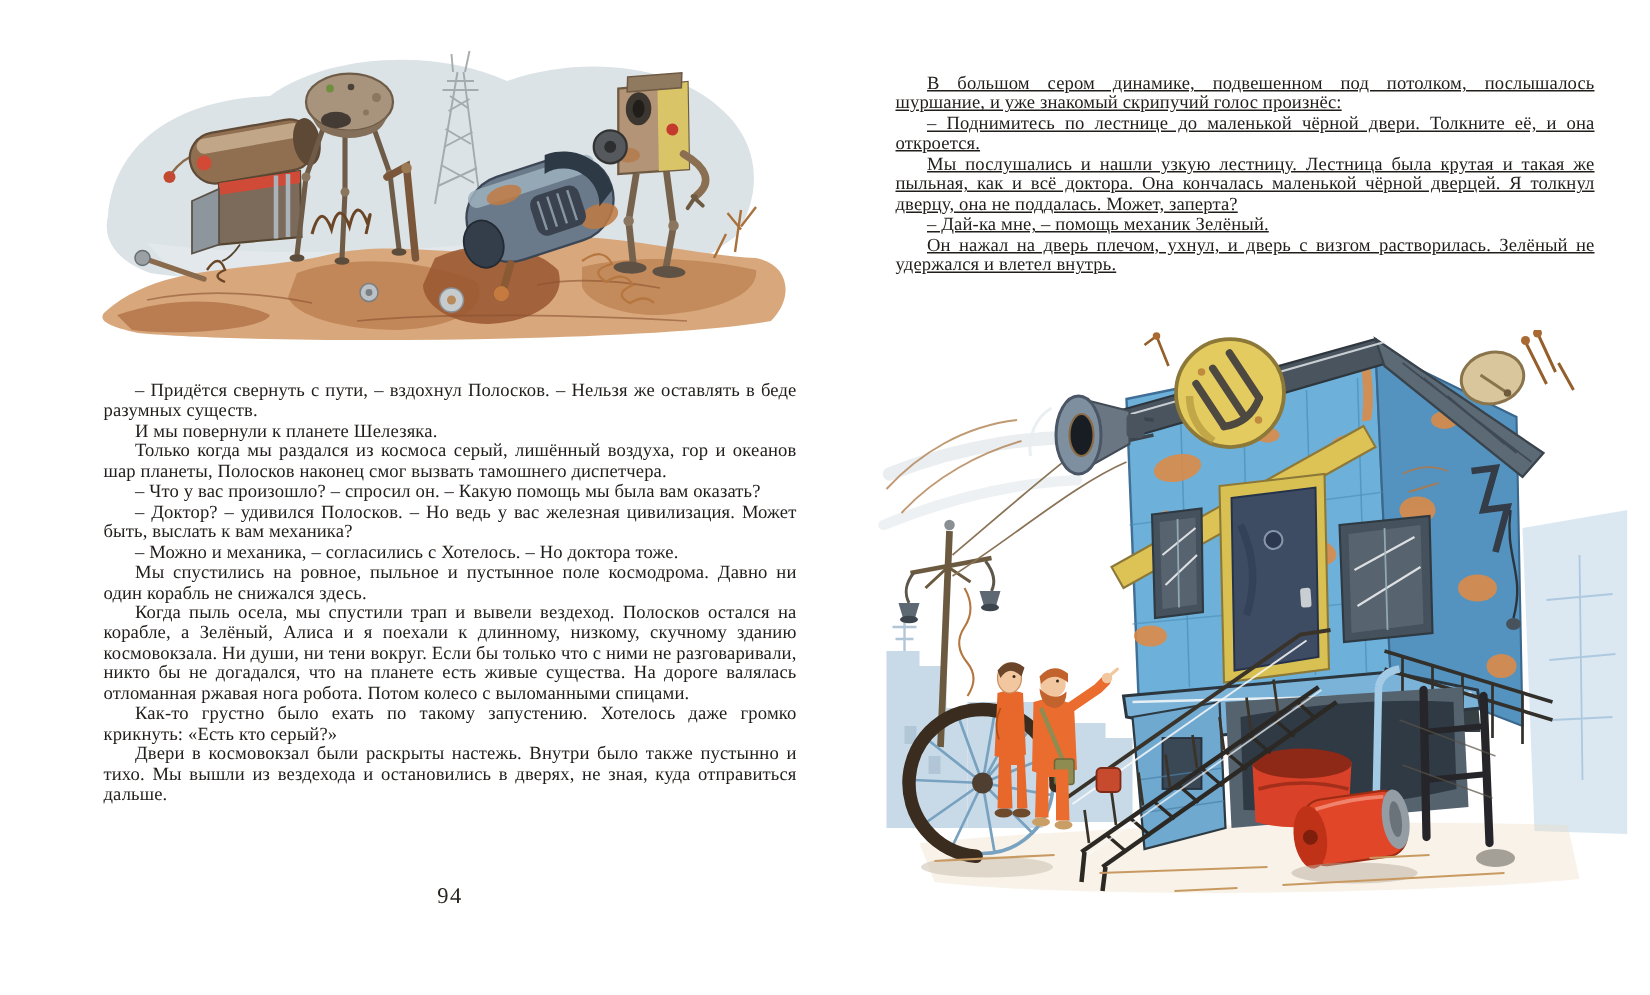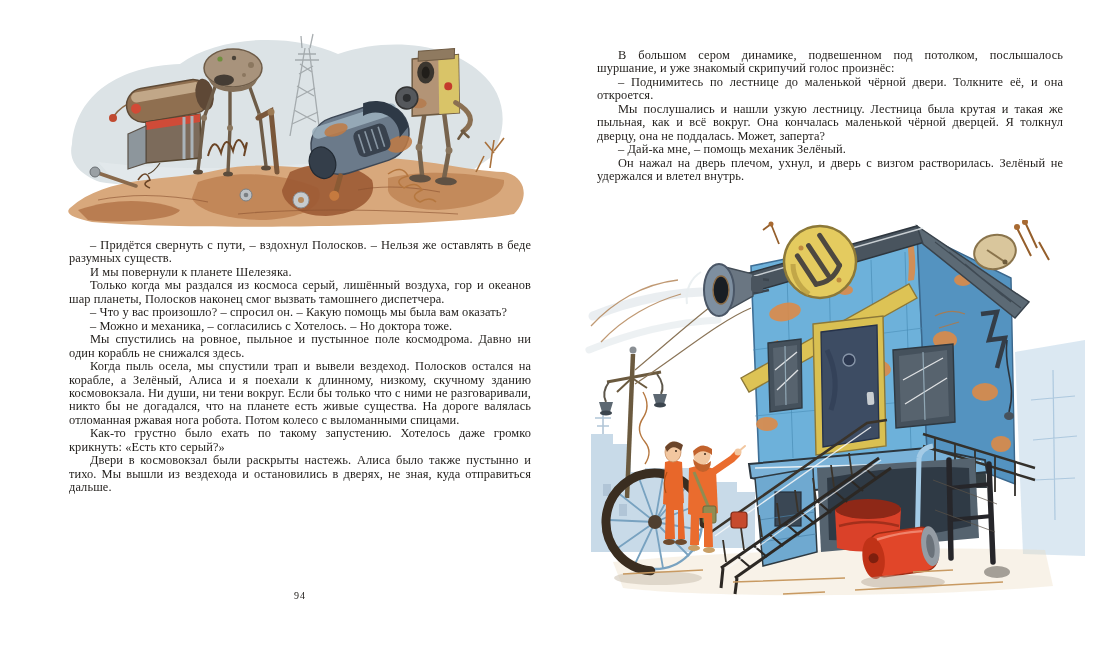--- a/index.html
+++ b/index.html
@@ -2,26 +2,26 @@
 <html lang="ru"><head>
 <meta charset="utf-8">
 <style>
   html,body{margin:0;padding:0;background:#ffffff;}
   .spread{position:relative;width:1100px;height:663px;background:#ffffff;overflow:hidden;
           font-family:"Liberation Serif","DejaVu Serif",serif;}
   .illo{position:absolute;}
   .text-block{position:absolute;color:#201d1a;font-size:12.4px;line-height:13.45px;
               text-align:justify;hyphens:auto;-webkit-hyphens:auto;letter-spacing:0.1px;}
   .text-block p{margin:0;text-indent:21px;}
-  #left-text{left:69px;top:239px;width:462px;}
-  #right-text{left:597px;top:49px;width:466px;}
+  #left-text{left:69px;top:254px;width:462px;}
+  #right-text{left:597px;top:49px;width:466px;text-decoration:underline;}
   #illo-left{left:58px;top:22px;}
   #illo-right{left:583px;top:220px;}
   .page-num{position:absolute;left:69px;top:590px;width:462px;text-align:center;
-            font-size:10px;color:#262320;letter-spacing:1px;}
+            font-size:15px;color:#262320;letter-spacing:1px;}
 </style>
 </head>
 <body>
 
 <div class="spread">
 
   <svg id="illo-left" class="illo" width="488" height="208" viewBox="0 0 488 208" role="img" aria-label="robot-junkyard-illustration">
 
     <path d="M14,122 C18,72 62,44 122,42 C160,14 232,10 280,32 C332,14 392,22 422,50 C448,72 452,106 432,136 L406,154 C330,170 120,172 42,160 C20,152 10,138 14,122 Z" fill="#dce3e6"></path>
     <path d="M40,140 C120,150 200,146 270,140 L260,162 L60,162 Z" fill="#e7edef" opacity="0.55"></path>
@@ -124,32 +124,33 @@
       <path d="M330,152 q14,-10 20,2 q-16,4 -4,12 q12,-8 18,2 q-14,6 -2,12 q10,-6 16,0" stroke="#b5773f" stroke-width="1.5" fill="none"></path>
       <path d="M432,146 L436,118 M436,131 L427,120 M436,129 L446,116 M418,150 L426,134" stroke="#a9713c" stroke-width="1.6" fill="none"></path>
     </g>
   </svg>
 
   <div id="left-text" class="text-block">
     <p>– Придётся свернуть с пути, – вздохнул Полосков. – Нельзя же оставлять в беде разумных существ.</p>
     <p>И мы повернули к планете Шелезяка.</p>
     <p>Только когда мы раздался из космоса серый, лишённый воздуха, гор и океанов шар планеты, Полосков наконец смог вызвать тамошнего диспетчера.</p>
     <p>– Что у вас произошло? – спросил он. – Какую помощь мы была вам оказать?</p>
+    <p>– Доктор? – удивился Полосков. – Но ведь у вас железная цивилизация. Может быть, выслать к вам механика?</p>
     <p>– Можно и механика, – согласились с Хотелось. – Но доктора тоже.</p>
     <p>Мы спустились на ровное, пыльное и пустынное поле космодрома. Давно ни один корабль не снижался здесь.</p>
     <p>Когда пыль осела, мы спустили трап и вывели вездеход. Полосков остался на корабле, а Зелёный, Алиса и я поехали к длинному, низкому, скучному зданию космовокзала. Ни души, ни тени вокруг. Если бы только что с ними не разговаривали, никто бы не догадался, что на планете есть живые существа. На дороге валялась отломанная ржавая нога робота. Потом колесо с выломанными спицами.</p>
     <p>Как-то грустно было ехать по такому запустению. Хотелось даже громко крикнуть: «Есть кто серый?»</p>
-    <p>Двери в космовокзал были раскрыты настежь. Алиса было также пустынно и тихо. Мы вышли из вездехода и остановились в дверях, не зная, куда отправиться дальше.</p>
+    <p>Двери в космовокзал были раскрыты настежь. Внутри было также пустынно и тихо. Мы вышли из вездехода и остановились в дверях, не зная, куда отправиться дальше.</p>
   </div>
   <div class="page-num">94</div>
 
   <div id="right-text" class="text-block">
     <p>В большом сером динамике, подвешенном под потолком, послышалось шуршание, и уже знакомый скрипучий голос произнёс:</p>
     <p>– Поднимитесь по лестнице до маленькой чёрной двери. Толкните её, и она откроется.</p>
-    <p>Мы послушались и нашли узкую лестницу. Лестница была крутая и такая же пыльная, как и всё вокруг. Она кончалась маленькой чёрной дверцей. Я толкнул дверцу, она не поддалась. Может, заперта?</p>
+    <p>Мы послушались и нашли узкую лестницу. Лестница была крутая и такая же пыльная, как и всё доктора. Она кончалась маленькой чёрной дверцей. Я толкнул дверцу, она не поддалась. Может, заперта?</p>
     <p>– Дай-ка мне, – помощь механик Зелёный.</p>
     <p>Он нажал на дверь плечом, ухнул, и дверь с визгом растворилась. Зелёный не удержался и влетел внутрь.</p>
   </div>
 
   <svg id="illo-right" class="illo" width="502" height="404" viewBox="0 0 502 404" role="img" aria-label="blue-spaceport-shack-illustration">
 
     <path d="M10,96 C60,76 110,70 150,72" stroke="#b9c7d1" stroke-width="9" opacity="0.3" fill="none" stroke-linecap="round"></path>
     <path d="M6,130 C50,112 95,102 135,100" stroke="#b9c7d1" stroke-width="7" opacity="0.25" fill="none" stroke-linecap="round"></path>
     <path d="M95,60 C60,64 30,82 8,106 M98,74 C70,82 40,98 18,122" stroke="#b08050" stroke-width="1.3" fill="none" opacity="0.8"></path>
 

